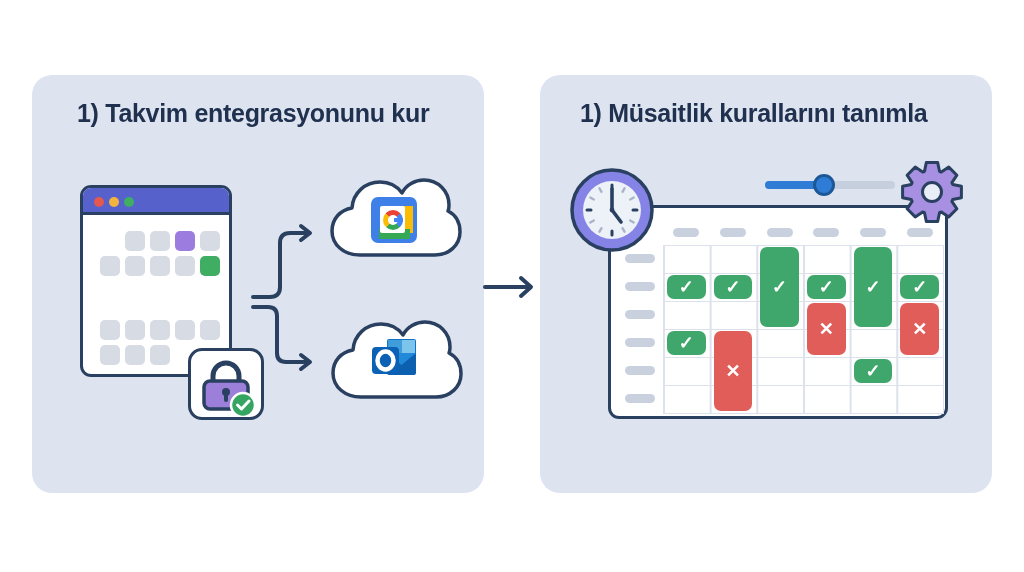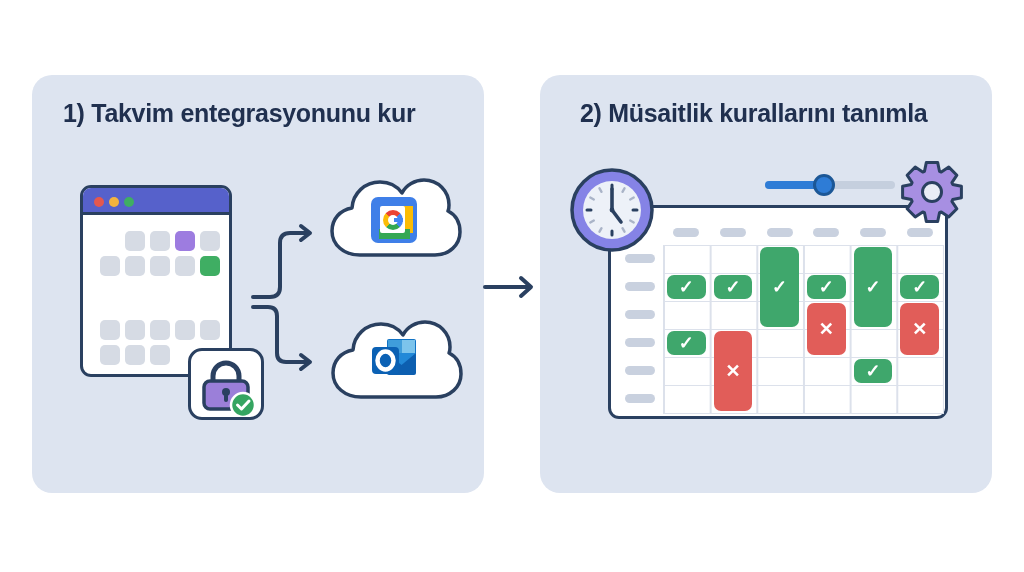--- a/index.html
+++ b/index.html
@@ -4,21 +4,21 @@
 <style>
   * { margin:0; padding:0; box-sizing:border-box; }
   html,body { width:1024px; height:572px; background:#ffffff; font-family:"Liberation Sans", sans-serif; overflow:hidden; }
   .stage { position:relative; width:1024px; height:572px; }
 
   .panel { position:absolute; top:75px; width:452px; height:418px; background:#dde4f0; border-radius:20px; }
   .panel.left  { left:32px; }
   .panel.right { left:540px; }
 
   .panel-title { position:absolute; top:24px; font-size:25px; font-weight:bold; color:#20304f; letter-spacing:-0.3px; white-space:nowrap; }
-  .panel.left  .panel-title { left:31px; }
+  .panel.left  .panel-title { left:45px; }
   .panel.right .panel-title { left:40px; }
 
   
   .browser-window { position:absolute; left:48px; top:110px; width:152px; height:192px;
     background:#ffffff; border:3px solid #2a4060; border-radius:11px; }
   .titlebar { position:absolute; left:0; top:0; right:0; height:27px; background:#5661cb;
     border-bottom:3px solid #2a4060; border-radius:8px 8px 0 0; }
   .dot { position:absolute; top:9px; width:10px; height:10px; border-radius:50%; }
   .dot.d1 { left:11px;  background:#e4584f; }
   .dot.d2 { left:26px;  background:#f3b33f; }
@@ -175,21 +175,21 @@
   </div>
 
   <svg class="flow-arrow-svg" style="left:480px;top:269px" width="64" height="36" viewBox="0 0 64 36">
     <g fill="none" stroke="#2a4060" stroke-width="4" stroke-linecap="round" stroke-linejoin="round">
       <path d="M5 18 H49"></path>
       <path d="M41 9 L51 18 L41 27"></path>
     </g>
   </svg>
 
   <div class="panel right">
-    <div class="panel-title">2) Müsaitlik kurallarını tanımla</div>
+    <div class="panel-title">1) Müsaitlik kurallarını tanımla</div>
 
     <div class="avail-card">
       <span class="pill head-pill" style="left:62px"></span>
       <span class="pill head-pill" style="left:109px"></span>
       <span class="pill head-pill" style="left:156px"></span>
       <span class="pill head-pill" style="left:202px"></span>
       <span class="pill head-pill" style="left:249px"></span>
       <span class="pill head-pill" style="left:296px"></span>
       <span class="pill time-pill" style="top:46px"></span>
       <span class="pill time-pill" style="top:74px"></span>

